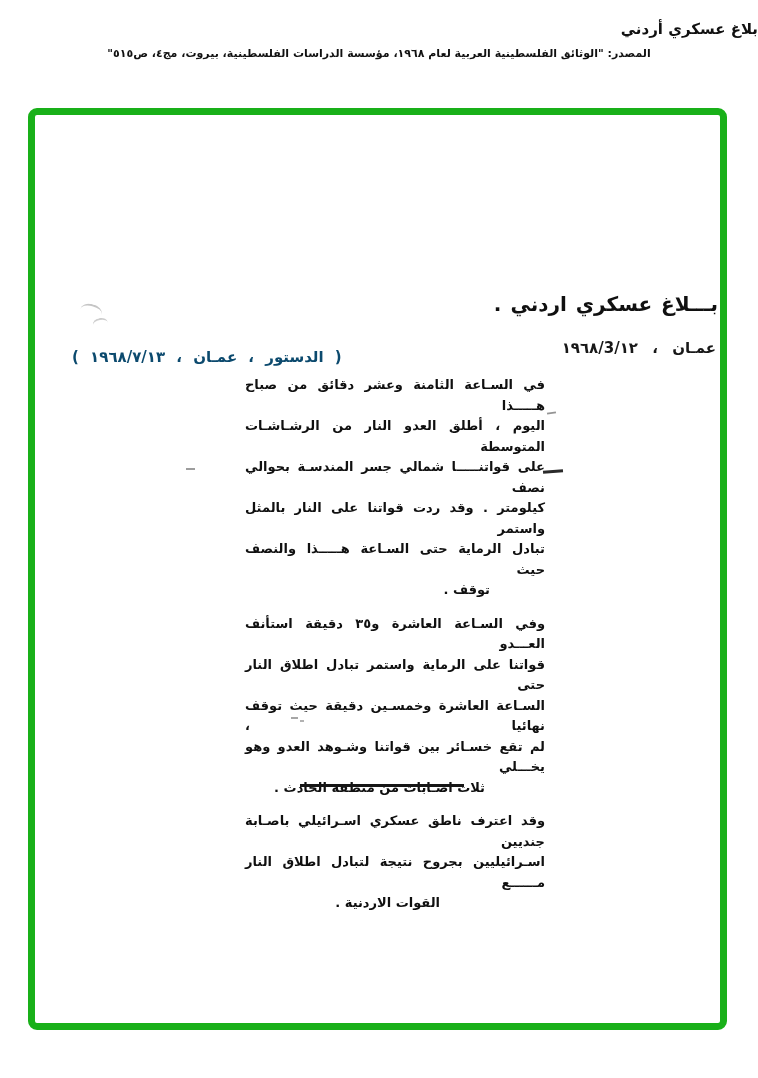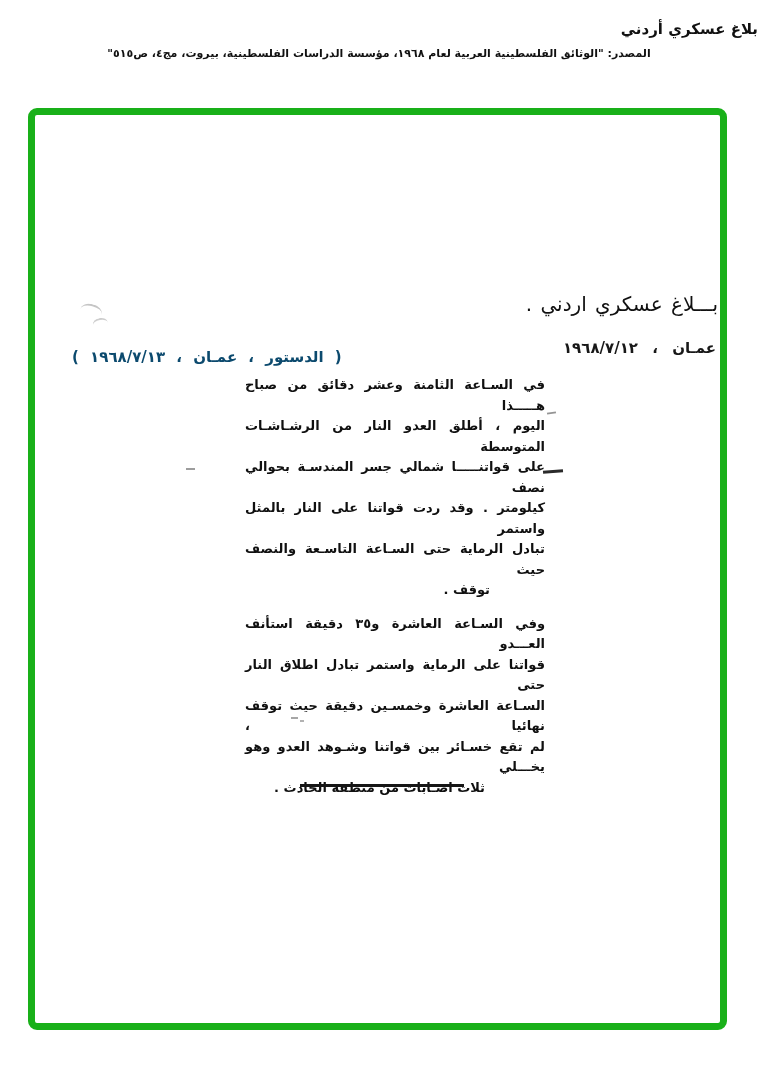--- a/index.html
+++ b/index.html
@@ -22,21 +22,21 @@
   
   .green-frame {
     position:absolute; left:28px; top:108px; width:699px; height:922px;
     box-sizing:border-box; border:7px solid #19b019; border-radius:9px;
     background:#ffffff;
   }
 
   
   .doc-title {
     position:absolute; top:292px; right:40px; direction:rtl;
-    font-weight:normal; font-size:20px; color:#101010;
+    font-weight:bold; font-size:20px; color:#101010;
     letter-spacing:0.5px; word-spacing:2px; white-space:nowrap;
   }
   .doc-dateline {
     position:absolute; top:339px; right:42px; direction:rtl;
     font-weight:bold; font-size:15px; color:#181818;
     word-spacing:9px; white-space:nowrap;
   }
   .doc-attrib {
     position:absolute; top:348px; left:72px; direction:rtl;
     font-weight:bold; font-size:15px; color:#0c4a6e;
@@ -87,38 +87,43 @@
 <body>
 
 <div class="page">
 
   <div class="hdr-title">بلاغ عسكري أردني</div>
   <div class="hdr-source">المصدر: "الوثائق الفلسطينية العربية لعام ١٩٦٨، مؤسسة الدراسات الفلسطينية، بيروت، مج٤، ص٥١٥"</div>
 
   <div class="green-frame"></div>
 
   <div class="doc-title">بـــلاغ عسكري اردني .</div>
-  <div class="doc-dateline">عمـان ، ١٩٦٨/٧/١٢</div>
+  <div class="doc-dateline">عمـان ، ١٩٦٨/3/١٢</div>
   <div class="doc-attrib">( الدستور ، عمـان ، ١٩٦٨/٧/١٣ )</div>
 
   <div class="body-col">
     <div class="para">
       <span class="line">في السـاعة الثامنة وعشر دقائق من صباح هـــــذا</span>
       <span class="line">اليوم ، أطلق العدو النار من الرشـاشـات المتوسطة</span>
       <span class="line">على قواتنـــــا شمالي جسر المندسـة بحوالي نصف</span>
       <span class="line">كيلومتر . وقد ردت قواتنا على النار بالمثل واستمر</span>
-      <span class="line">تبادل الرماية حتى السـاعة التاسـعة والنصف حيث</span>
+      <span class="line">تبادل الرماية حتى السـاعة هـــــذا والنصف حيث</span>
       <span class="line short short-p1">توقف .</span>
     </div>
     <div class="para">
       <span class="line">وفي السـاعة العاشرة و٣٥ دقيقة استأنف العـــدو</span>
       <span class="line">قواتنا على الرماية واستمر تبادل اطلاق النار حتى</span>
       <span class="line">السـاعة العاشرة وخمسـين دقيقة حيث توقف نهائيا ،</span>
       <span class="line">لم تقع خسـائر بين قواتنا وشـوهد العدو وهو يخـــلي</span>
       <span class="line short short-p2">ثلاث اصـابات من منطقة الحادث .</span>
+    </div>
+    <div class="para">
+      <span class="line">وقد اعترف ناطق عسكري اسـرائيلي باصـابة جنديين</span>
+      <span class="line">اسـرائيليين بجروح نتيجة لتبادل اطلاق النار مــــــع</span>
+      <span class="line short short-p3">القوات الاردنية .</span>
     </div>
   </div>
 
   <div class="sig-rule"></div>
 
   <div class="artifact a-scrib1"></div>
   <div class="artifact a-scrib2"></div>
   <div class="artifact a-dash1"></div>
   <div class="artifact a-pen1"></div>
   <div class="artifact a-dash2"></div>

